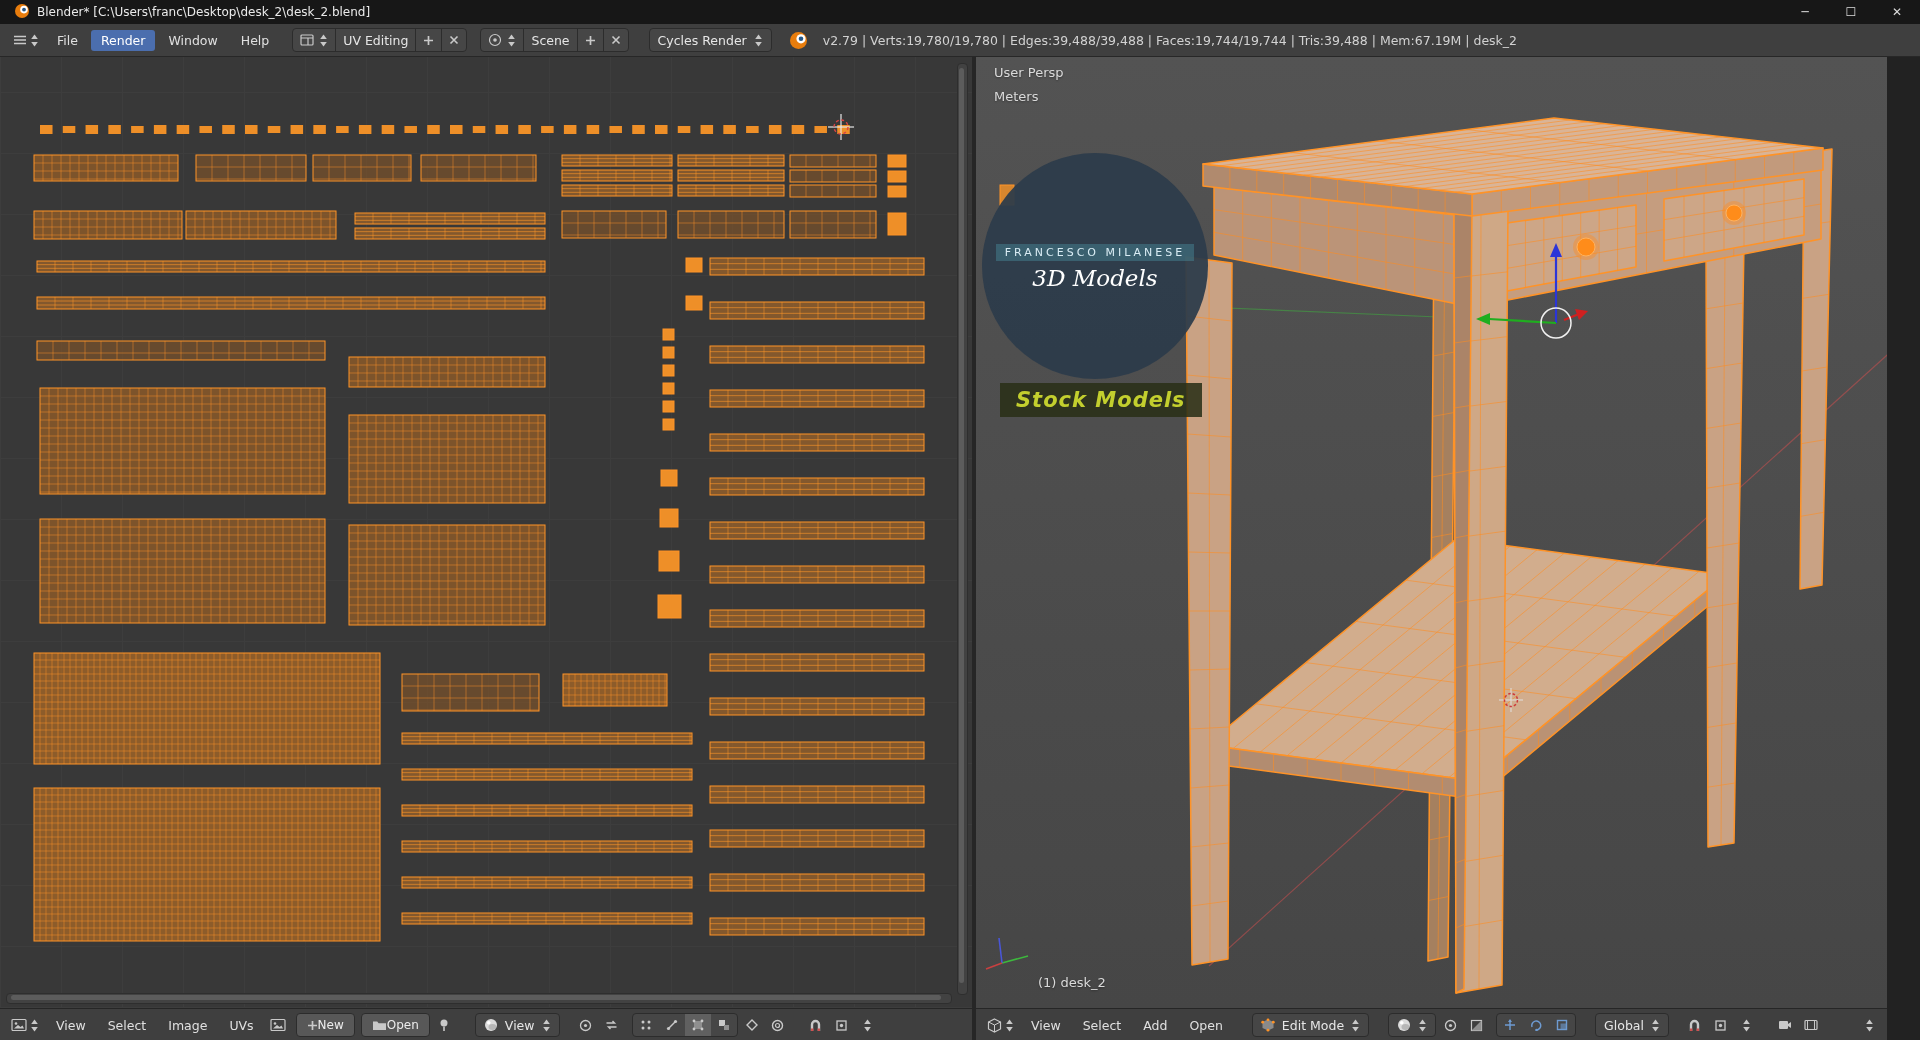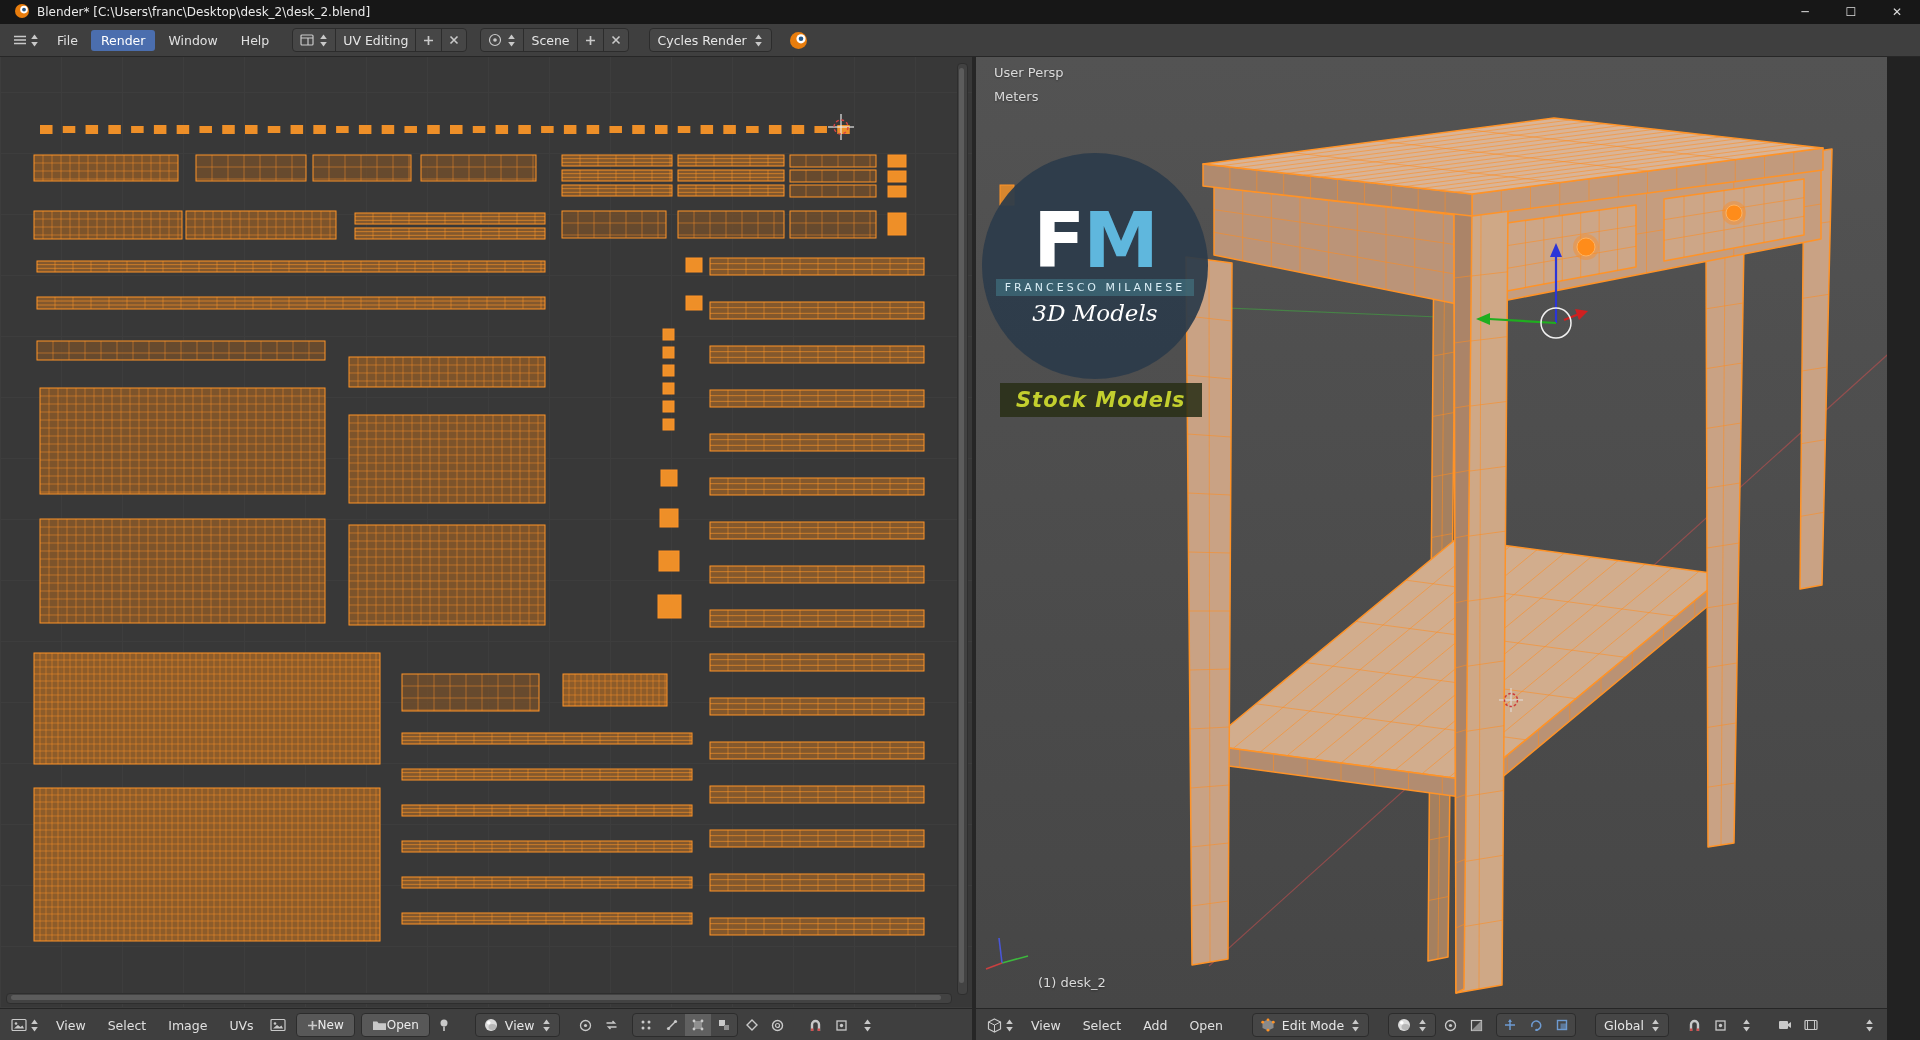--- a/index.html
+++ b/index.html
@@ -144,20 +144,21 @@
           <path d="M4.5 12.5 1.2 8h6.6Z" fill="#c9c9c9"></path>
         </svg>
       </div>
       <div class="logo-wrap">
         <svg width="19" height="19">
           <circle cx="9.5" cy="9.5" r="8.5" fill="#e87d0d"></circle>
           <circle cx="12" cy="7.8" r="4.6" fill="#fff"></circle>
           <circle cx="12" cy="7.8" r="2.3" fill="#265787"></circle>
         </svg>
       </div>
+      <span class="stats">v2.79 | Verts:19,780/19,780 | Edges:39,488/39,488 | Faces:19,744/19,744 | Tris:39,488 | Mem:67.19M | desk_2</span>
     </div>
 
   <div class="editors">
 
     <div class="editor uv-editor">
       <div class="canvas uv-canvas">
         <svg id="uvsvg" width="972" height="952" viewBox="0 0 972 952">
             <g>
               <rect x="40" y="68" width="12.527777777777779" height="9" fill="#ee8f28"></rect>
               <rect x="62.77777777777778" y="69" width="12.527777777777779" height="7" fill="#ee8f28"></rect>
@@ -1730,21 +1731,20 @@
             </g>
             <g>
               <line x1="919" y1="30" x2="931" y2="30" stroke="#b5b5b5" stroke-width="1.6"></line>
               <line x1="925" y1="24" x2="925" y2="36" stroke="#b5b5b5" stroke-width="1.6"></line>
             </g>
           </svg>
         <div class="vp-text" style="left:18px;top:8px;">User Persp</div>
         <div class="vp-text" style="left:18px;top:32px;">Meters</div>
         <div class="vp-text" style="left:62px;top:918px;">(1) desk_2</div>
         <div class="fm-badge">
-          <div class="fm-big"><span class="fm-f">F</span><span class="fm-m">M</span></div>
           <div class="fm-name">FRANCESCO MILANESE</div>
           <div class="fm-3d">3D Models</div>
         </div>
         <div class="stock-band">Stock Models</div>
       </div>
       <div class="header" id="vp-header">
           <div class="editor-type-btn">
             <svg width="15" height="15">
               <path d="M7.5 1 13.5 4v7L7.5 14 1.5 11V4Z" fill="none" stroke="#c9c9c9" stroke-width="1.2"></path>
               <path d="M1.5 4 7.5 7l6-3M7.5 7v7" stroke="#c9c9c9" stroke-width="1" fill="none"></path>

